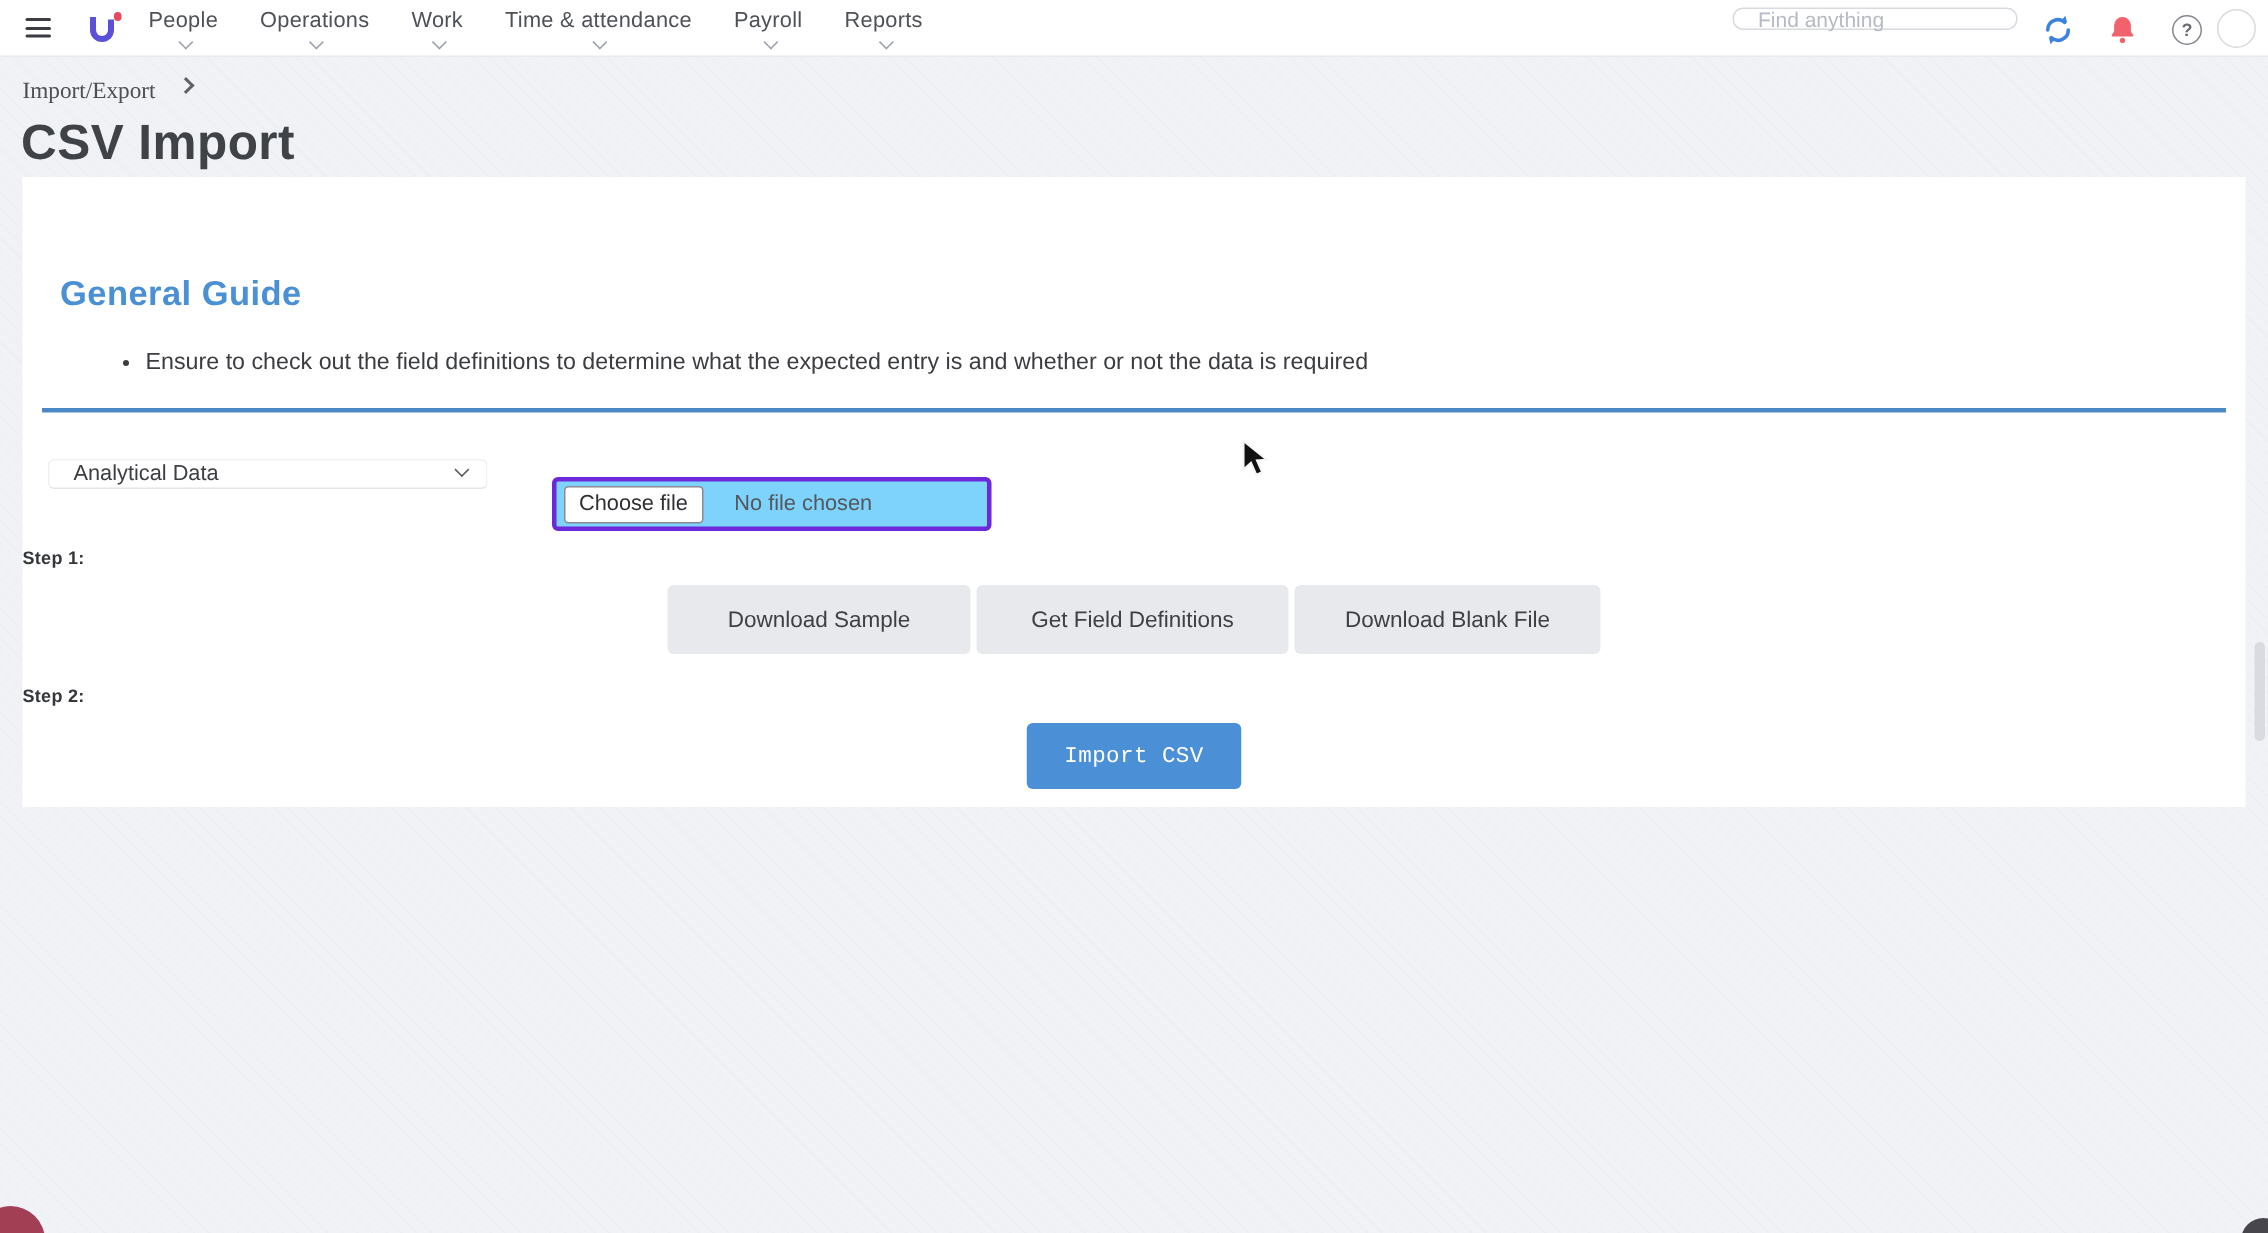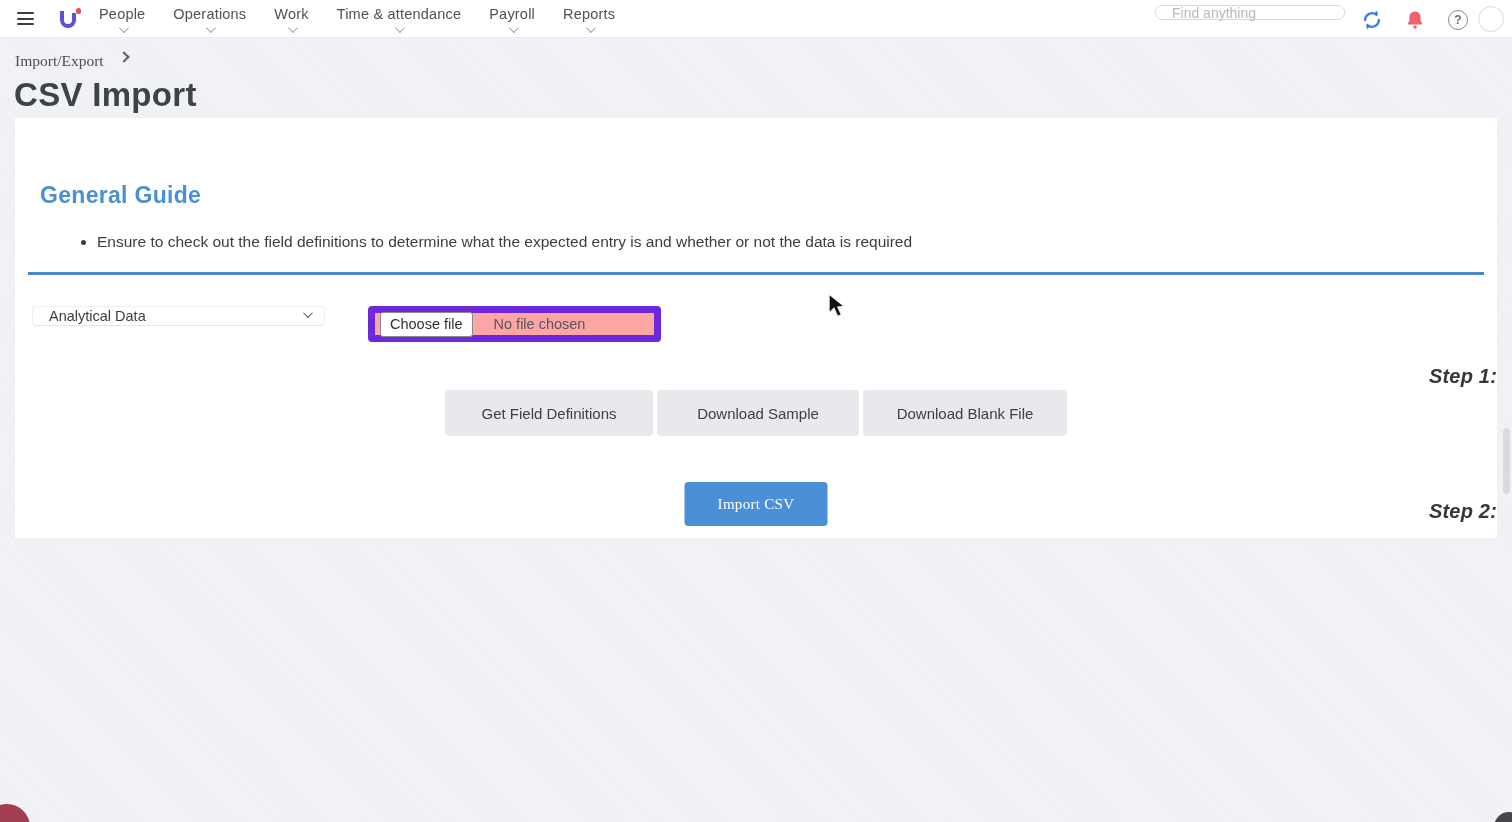--- a/index.html
+++ b/index.html
@@ -72,44 +72,44 @@
   .guide-list li{ font-size:15.5px; color:#3b3d41; line-height:24px;}
   .blue-divider{ position:absolute; left:13px; top:154px; width:1456px; height:3px; background:#4c87c6;}
 
   .controls-row{ position:absolute; left:0; top:188px; width:100%; height:36px;}
   .select{ position:absolute; left:17px; top:0; width:293px; height:20px; background:#fff;
     border:1px solid #f0f0f3; border-bottom-color:#e4e4e9; border-radius:4px;
     display:flex; align-items:center; padding:0 14px 0 16px; cursor:pointer;}
   .select .sel-val{ flex:1; font-size:14.5px; color:#3c3e42;}
   .select .chev-down{ border-color:#55575c; margin-top:-4px;}
 
-  .file-group{ position:absolute; left:353px; top:0; width:293px; height:36px;
-    background:#fca5a5; border:7px solid #6d28d9; border-radius:4px;
+  .file-group{ position:absolute; left:353px; top:12px; width:293px; height:36px;
+    background:#7dd3fc; border:3px solid #6d28d9; border-radius:4px;
     display:flex; align-items:center; padding:0 10px 0 5px;}
   .file-btn{ font-size:14.5px; color:#2f3033; background:#ffffff; border:1px solid #8a8a8f;
     border-radius:3px; padding:3px 9px 4px; cursor:pointer; white-space:nowrap;
     font-family:"Liberation Sans",sans-serif;}
   .file-status{ font-size:14.5px; color:#55575c; margin-left:9px; white-space:nowrap;padding-left:12px;}
 
-  .step-label{ position:absolute; left:0; width:100%; text-align:right;
-    font-size:20px; font-weight:700; color:#35373b; letter-spacing:0.2px;font-style:italic;}
+  .step-label{ position:absolute; left:0; width:100%; text-align:left;
+    font-size:12px; font-weight:700; color:#35373b; letter-spacing:0.2px;}
   .step1-label{ top:247px; }
-  .step2-label{ top:339px;margin-top:43px; }
+  .step2-label{ top:339px; }
 
   .btn-row{ position:absolute; left:0; top:272px; width:100%; display:flex; justify-content:center; gap:4px;}
   .gray-btn{ height:46px; background:#e8e9ed; border:none; border-radius:4px;
     font-size:15px; color:#3e4044; cursor:pointer; font-family:"Liberation Sans",sans-serif;
     padding:0 10px;}
   .gray-btn.b1{ width:208px;}
   .gray-btn.b2{ width:202px;}
   .gray-btn.b3{ width:204px;}
 
   .import-btn{ position:absolute; left:50%; transform:translateX(-50%); top:364px;
     width:143px; height:44px; background:#4b8fd6; border:none; border-radius:4px;
-    color:#ffffff; font-size:15px; cursor:pointer; font-family:Liberation Serif, serif;
+    color:#ffffff; font-size:15px; cursor:pointer; font-family:Liberation Mono, monospace;
     letter-spacing:0.3px;}
 
   
   .scroll-thumb{ position:absolute; right:2px; top:428px; width:7px; height:66px;
     background:#dadbe0; border-radius:4px; cursor:pointer;}
   .chat-bubble{ position:absolute; left:-16px; bottom:-28px; width:46px; height:46px;
     border-radius:50%; background:#a23f55; cursor:pointer;}
   .corner-widget{ position:absolute; right:-12px; bottom:-20px; width:30px; height:30px;
     border-radius:50%; background:#46464c;}
   .cursor{ position:absolute; left:827px; top:293px; width:22px; height:26px; z-index:50; pointer-events:none;}
@@ -212,22 +212,22 @@
 
     <div class="file-group">
       <button class="file-btn">Choose file</button>
       <span class="file-status">No file chosen</span>
     </div>
   </div>
 
   <div class="step-label step1-label">Step 1:</div>
 
   <div class="btn-row">
+    <button class="gray-btn b2">Download Sample</button>
     <button class="gray-btn b1">Get Field Definitions</button>
-    <button class="gray-btn b2">Download Sample</button>
     <button class="gray-btn b3">Download Blank File</button>
   </div>
 
   <div class="step-label step2-label">Step 2:</div>
 
   <button class="import-btn">Import CSV</button>
 </main>
 
 <div class="scroll-thumb"></div>
 <div class="chat-bubble"></div>

